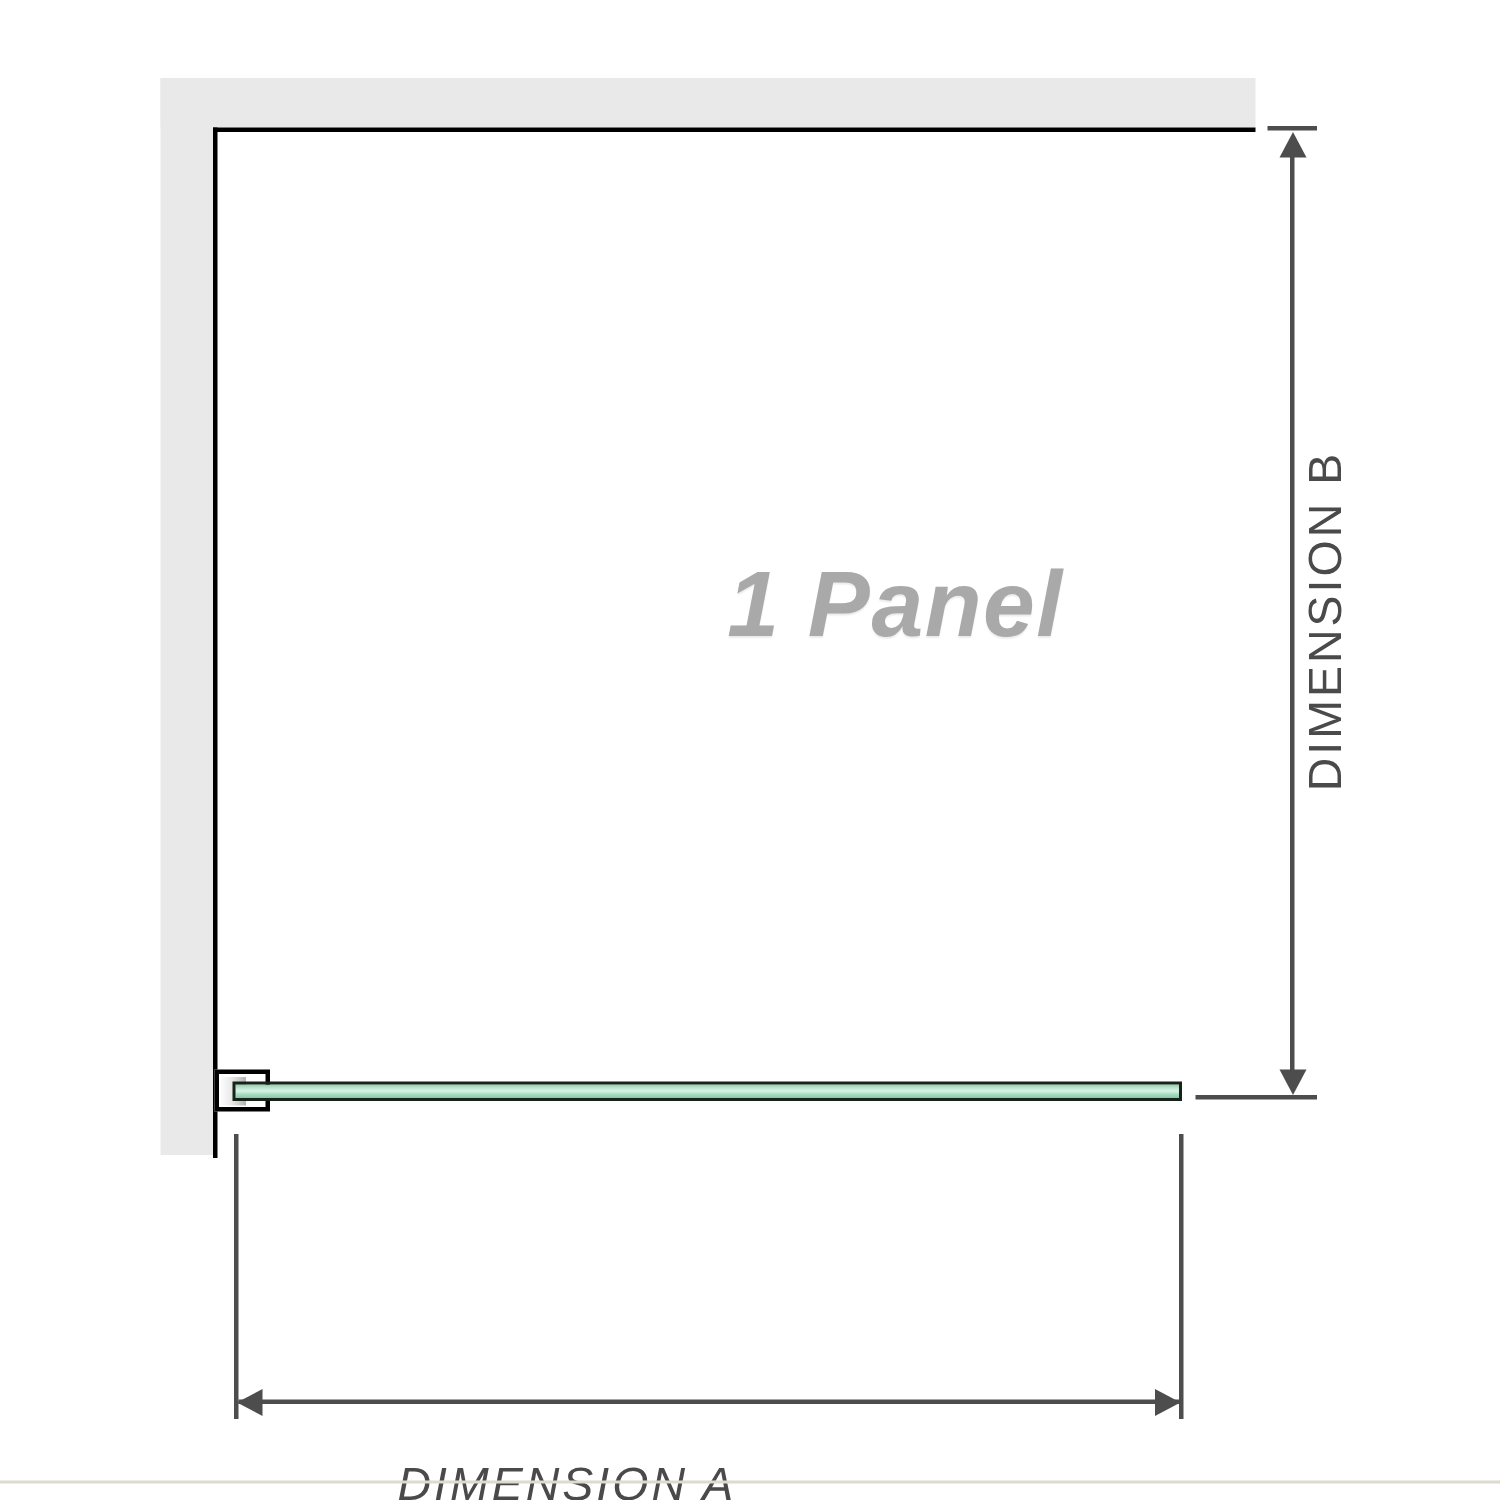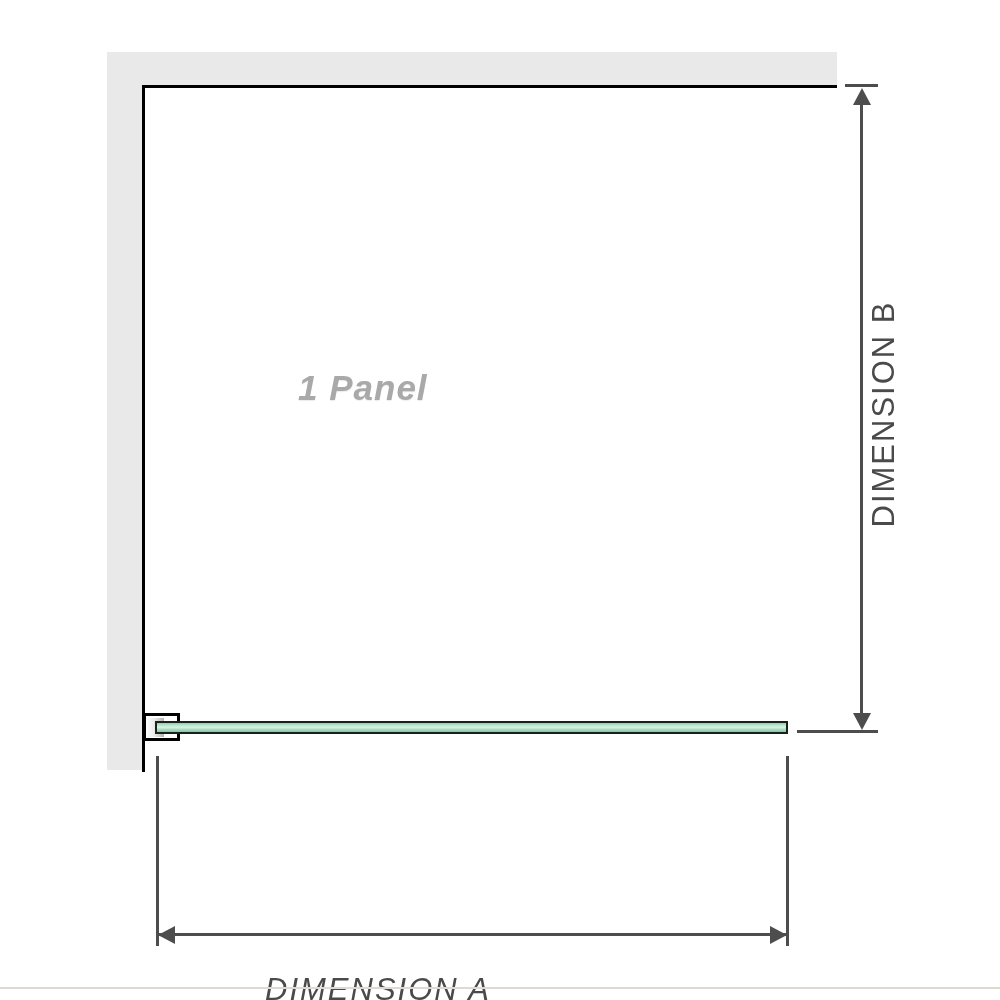--- a/index.html
+++ b/index.html
@@ -81,24 +81,24 @@
     text-align: left;
     font-style: italic;
   }
   .dimB-label {
     left: 754px; top: 396px; width: 260px;
     text-align: center;
     transform: rotate(-90deg);
     transform-origin: center center;
   }
   .panel-label {
-    left: 298px; top: 368px; width: 400px;
-    text-align: left;
+    left: 309px; top: 368px; width: 400px;
+    text-align: right;
     color: #a9a9a9;
-    font-size: 35px;
+    font-size: 62px;
     font-weight: bold;
     font-style: italic;
     letter-spacing: 1px;
     text-shadow: 0 1px 1px rgba(0,0,0,0.08);
     white-space: nowrap;
   }
 
   
   .footer-rule { left: 0; top: 987px; width: 1000px; height: 2px; background: #dedacf; }
 </style>

